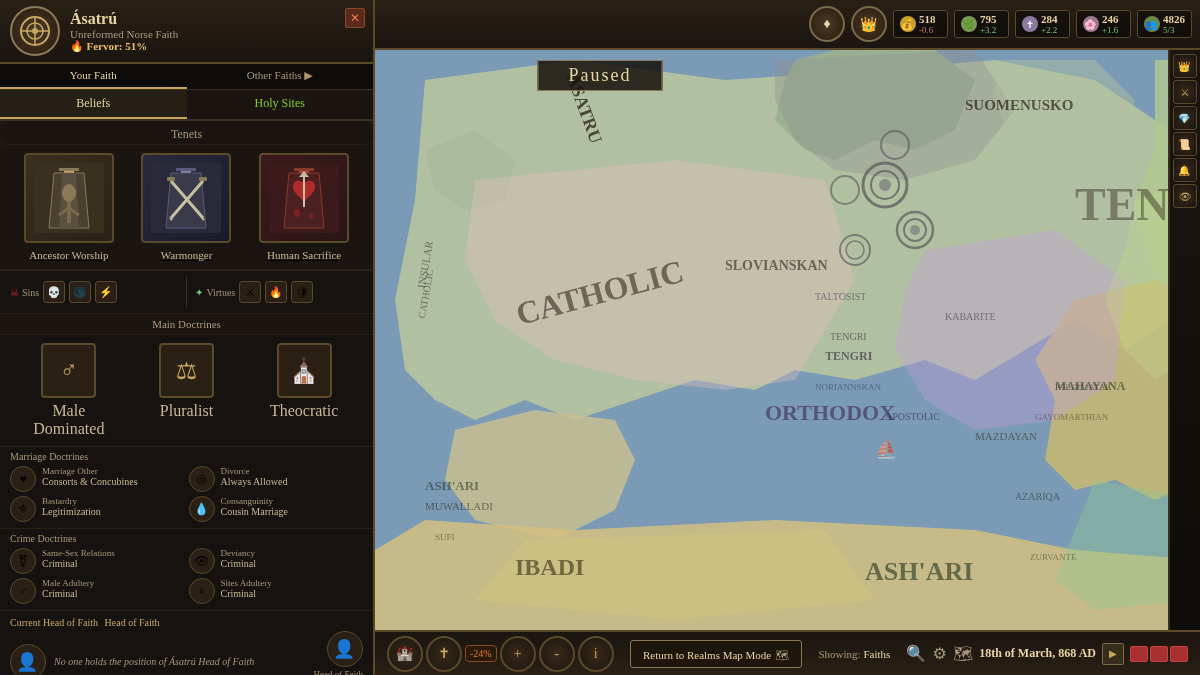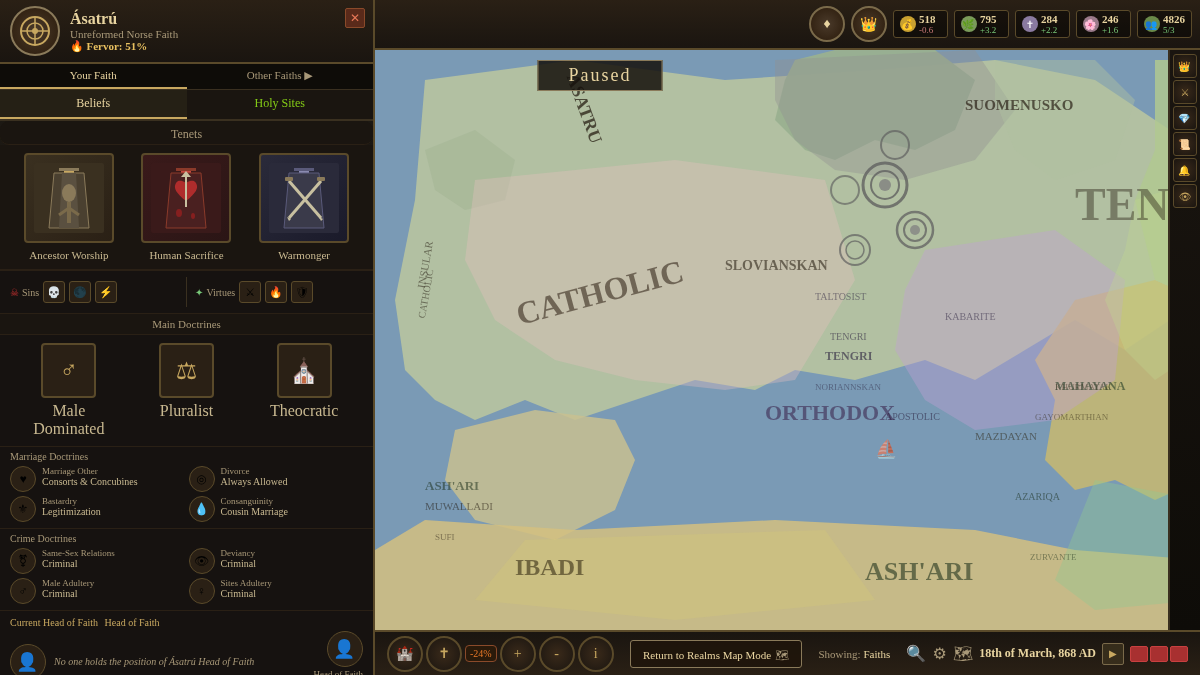--- a/index.html
+++ b/index.html
@@ -270,20 +270,21 @@
       border-bottom: 1px solid #2a2015;
       border-radius: 9px;
     }
 
     .tenets-container {
       display: flex;
       justify-content: space-around;
       padding: 8px 10px;
       background: #1a1510;
       border-bottom: 1px solid #2a2015;
+      text-decoration: underline;
     }
 
     .tenet-item {
       display: flex;
       flex-direction: column;
       align-items: center;
       width: 100px;
       gap: 6px;
     }
 
@@ -811,62 +812,62 @@
           <ellipse cx="35" cy="30" rx="7" ry="9" fill="#8a7a5a"></ellipse>
           <line x1="35" y1="39" x2="35" y2="60" stroke="#7a6a4a" stroke-width="4"></line>
           <line x1="35" y1="45" x2="25" y2="52" stroke="#7a6a4a" stroke-width="3"></line>
           <line x1="35" y1="45" x2="45" y2="52" stroke="#7a6a4a" stroke-width="3"></line>
         </svg>
       </div>
       <div class="tenet-name">Ancestor Worship</div>
     </div>
 
     <div class="tenet-item">
+      <div class="tenet-img warmonger">
+        <svg width="70" height="70" viewBox="0 0 70 70">
+          <rect width="70" height="70" fill="#2a2a3a" rx="2"></rect>
+
+          <rect x="25" y="5" width="20" height="3" fill="#5a5a7a"></rect>
+          <rect x="30" y="8" width="10" height="2" fill="#8a8ab0"></rect>
+
+          <path d="M 20 10 L 50 10 L 55 65 L 15 65 Z" fill="#3a3a4a" stroke="#5a5a7a" stroke-width="1"></path>
+
+          <line x1="20" y1="18" x2="52" y2="55" stroke="#c8c0a0" stroke-width="3"></line>
+          <line x1="52" y1="18" x2="20" y2="55" stroke="#c8c0a0" stroke-width="3"></line>
+
+          <rect x="16" y="14" width="8" height="4" fill="#8a7a5a" rx="1"></rect>
+          <rect x="48" y="14" width="8" height="4" fill="#8a7a5a" rx="1"></rect>
+
+          <path d="M 18 54 L 22 56 L 20 58 Z" fill="#c8c0a0"></path>
+          <path d="M 50 54 L 54 56 L 52 58 Z" fill="#c8c0a0"></path>
+        </svg>
+      </div>
+      <div class="tenet-name">Warmonger</div>
+    </div>
+
+    <div class="tenet-item">
       <div class="tenet-img sacrifice">
         <svg width="70" height="70" viewBox="0 0 70 70">
           <rect width="70" height="70" fill="#3a1a1a" rx="2"></rect>
 
           <rect x="25" y="5" width="20" height="3" fill="#8a3a2a"></rect>
           <rect x="30" y="8" width="10" height="2" fill="#c84840"></rect>
 
           <path d="M 20 10 L 50 10 L 55 65 L 15 65 Z" fill="#4a2020" stroke="#8a3a2a" stroke-width="1"></path>
 
           <path d="M 35 20 C 35 20 28 15 25 20 C 22 25 25 30 35 38 C 45 30 48 25 45 20 C 42 15 35 20 35 20 Z" fill="#c83030" opacity="0.8"></path>
 
           <line x1="35" y1="14" x2="35" y2="44" stroke="#c8c0a0" stroke-width="2"></line>
           <path d="M 30 14 L 35 8 L 40 14 Z" fill="#c8c0a0"></path>
 
           <ellipse cx="28" cy="50" rx="3" ry="4" fill="#a02020" opacity="0.7"></ellipse>
           <ellipse cx="42" cy="53" rx="2" ry="3" fill="#a02020" opacity="0.7"></ellipse>
         </svg>
       </div>
       <div class="tenet-name">Human Sacrifice</div>
-    </div>
-
-    <div class="tenet-item">
-      <div class="tenet-img warmonger">
-        <svg width="70" height="70" viewBox="0 0 70 70">
-          <rect width="70" height="70" fill="#2a2a3a" rx="2"></rect>
-
-          <rect x="25" y="5" width="20" height="3" fill="#5a5a7a"></rect>
-          <rect x="30" y="8" width="10" height="2" fill="#8a8ab0"></rect>
-
-          <path d="M 20 10 L 50 10 L 55 65 L 15 65 Z" fill="#3a3a4a" stroke="#5a5a7a" stroke-width="1"></path>
-
-          <line x1="20" y1="18" x2="52" y2="55" stroke="#c8c0a0" stroke-width="3"></line>
-          <line x1="52" y1="18" x2="20" y2="55" stroke="#c8c0a0" stroke-width="3"></line>
-
-          <rect x="16" y="14" width="8" height="4" fill="#8a7a5a" rx="1"></rect>
-          <rect x="48" y="14" width="8" height="4" fill="#8a7a5a" rx="1"></rect>
-
-          <path d="M 18 54 L 22 56 L 20 58 Z" fill="#c8c0a0"></path>
-          <path d="M 50 54 L 54 56 L 52 58 Z" fill="#c8c0a0"></path>
-        </svg>
-      </div>
-      <div class="tenet-name">Warmonger</div>
     </div>
   </div>
 
   <div style="height:1px; background:#2a2015;"></div>
 
   <div class="sins-virtues">
     <div class="sv-section">
       <div class="sv-label">
         <span style="color:#c83030;">☠</span>
         <span>Sins</span>

